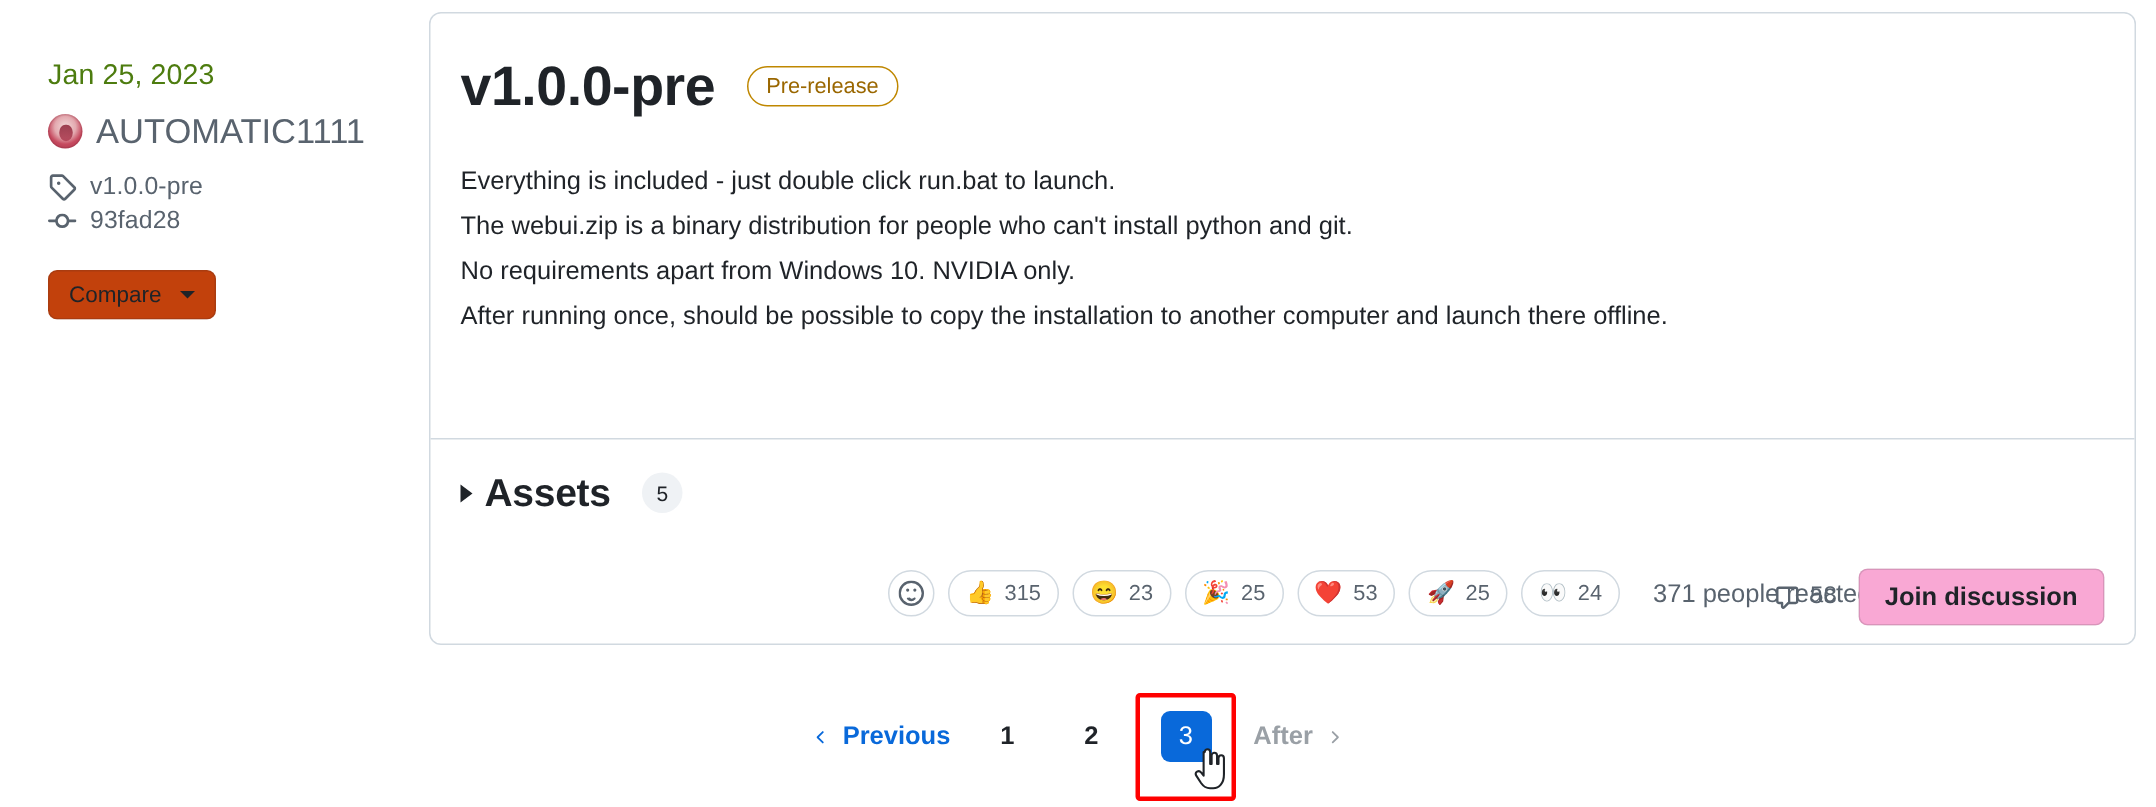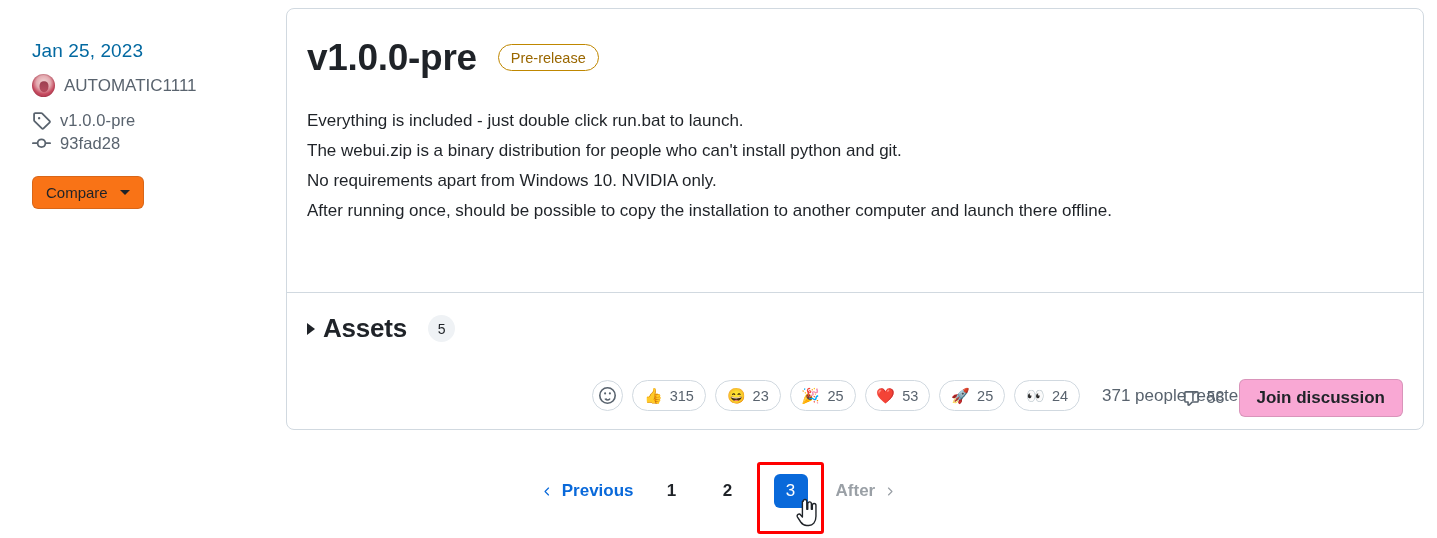--- a/index.html
+++ b/index.html
@@ -10,47 +10,47 @@
     font-family: "Liberation Sans", sans-serif;
     color: #1f2328;
     overflow: hidden;
   }
   .page { position: relative; width: 1437px; height: 538px; }
 
   
   .sidebar { position: absolute; left: 32px; top: 40px; width: 240px; }
   .release-date {
     font-size: 19px;
-    color: #0369a1;
+    color: #4d7c0f;
     letter-spacing: .1px;
     margin-bottom: 12px;
   }
   .author-row { display: flex; align-items: center; gap: 9px; margin-bottom: 14px; }
   .avatar {
     width: 23px; height: 23px; border-radius: 50%;
     background: radial-gradient(circle at 50% 38%, #f3d8d8 0%, #e3aab0 38%, #c64a5f 62%, #a33048 100%);
     position: relative; overflow: hidden; flex: none;
     box-shadow: inset 0 0 0 1px rgba(0,0,0,.07);
   }
   .avatar::before {
     content: ""; position: absolute; left: 50%; top: 46%;
     width: 9px; height: 11px; transform: translate(-50%,-35%);
     border-radius: 45% 45% 50% 50%;
     background: linear-gradient(180deg,#8d2438 0%, #b04054 100%);
     opacity: .85;
   }
-  .author-name { font-size: 17px; color: #59636e; }
+  .author-name { font-size: 23px; color: #59636e; }
   .meta-row { display: flex; align-items: center; gap: 9px; margin-bottom: 4px; }
   .meta-row .ico { width: 19px; height: 19px; flex: none; display: block; color: #59636e; }
   .meta-text { font-size: 16.5px; color: #59636e; letter-spacing: .1px; }
   .compare-btn {
     margin-top: 19px;
     display: inline-flex; align-items: center; gap: 12px;
     height: 33px; padding: 0 13px;
-    background: #f97316;
+    background: #c2410c;
     border: 1px solid rgba(31,35,40,.15);
     border-radius: 6px;
     font-size: 15px; color: #1f2328;
     cursor: pointer; font-family: inherit;
   }
   .caret { width: 0; height: 0; border-left: 5px solid transparent; border-right: 5px solid transparent; border-top: 5px solid #1f2328; display:block; }
 
   
   .card {
     position: absolute;

